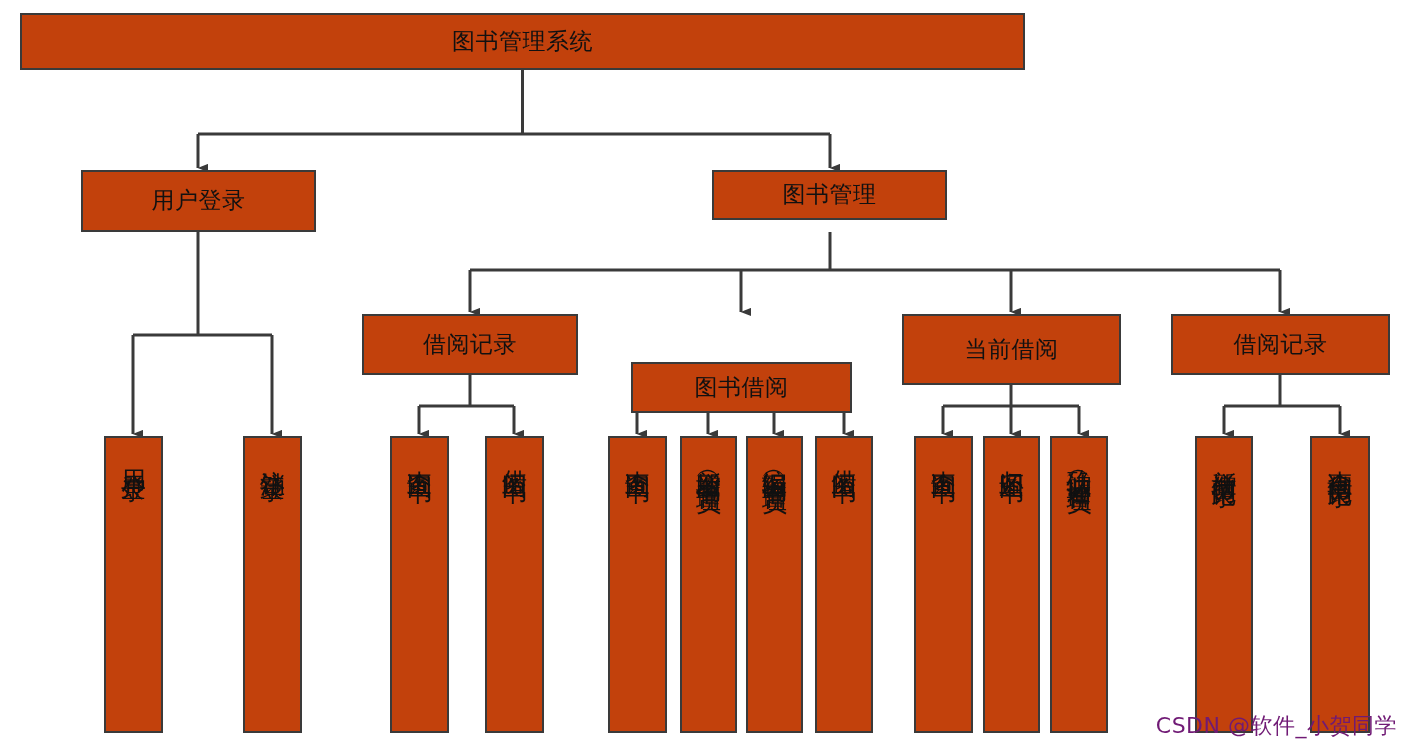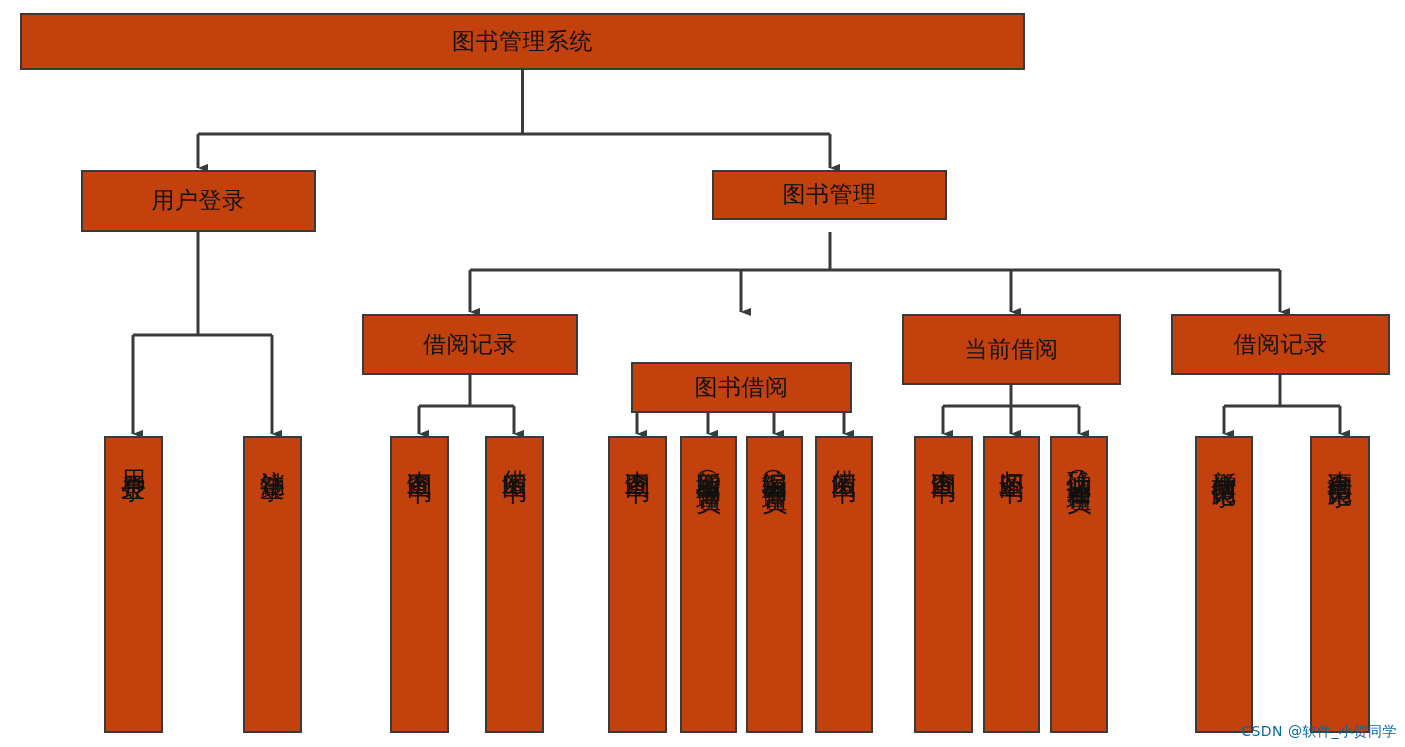--- a/index.html
+++ b/index.html
@@ -52,22 +52,22 @@
     text-orientation: upright;
     font-size: 25px;
     line-height: 1.0;
     letter-spacing: 3px;
     white-space: nowrap;
   }
   .watermark {
     position: absolute;
     right: 8px;
     bottom: 6px;
-    font-size: 14px;
-    color: #0369a1;
+    font-size: 22px;
+    color: #701a75;
     letter-spacing: 0.5px;
     white-space: nowrap;
     pointer-events: none;
   }
 </style>
 </head>
 <body>
 
 <div id="canvas">
 

